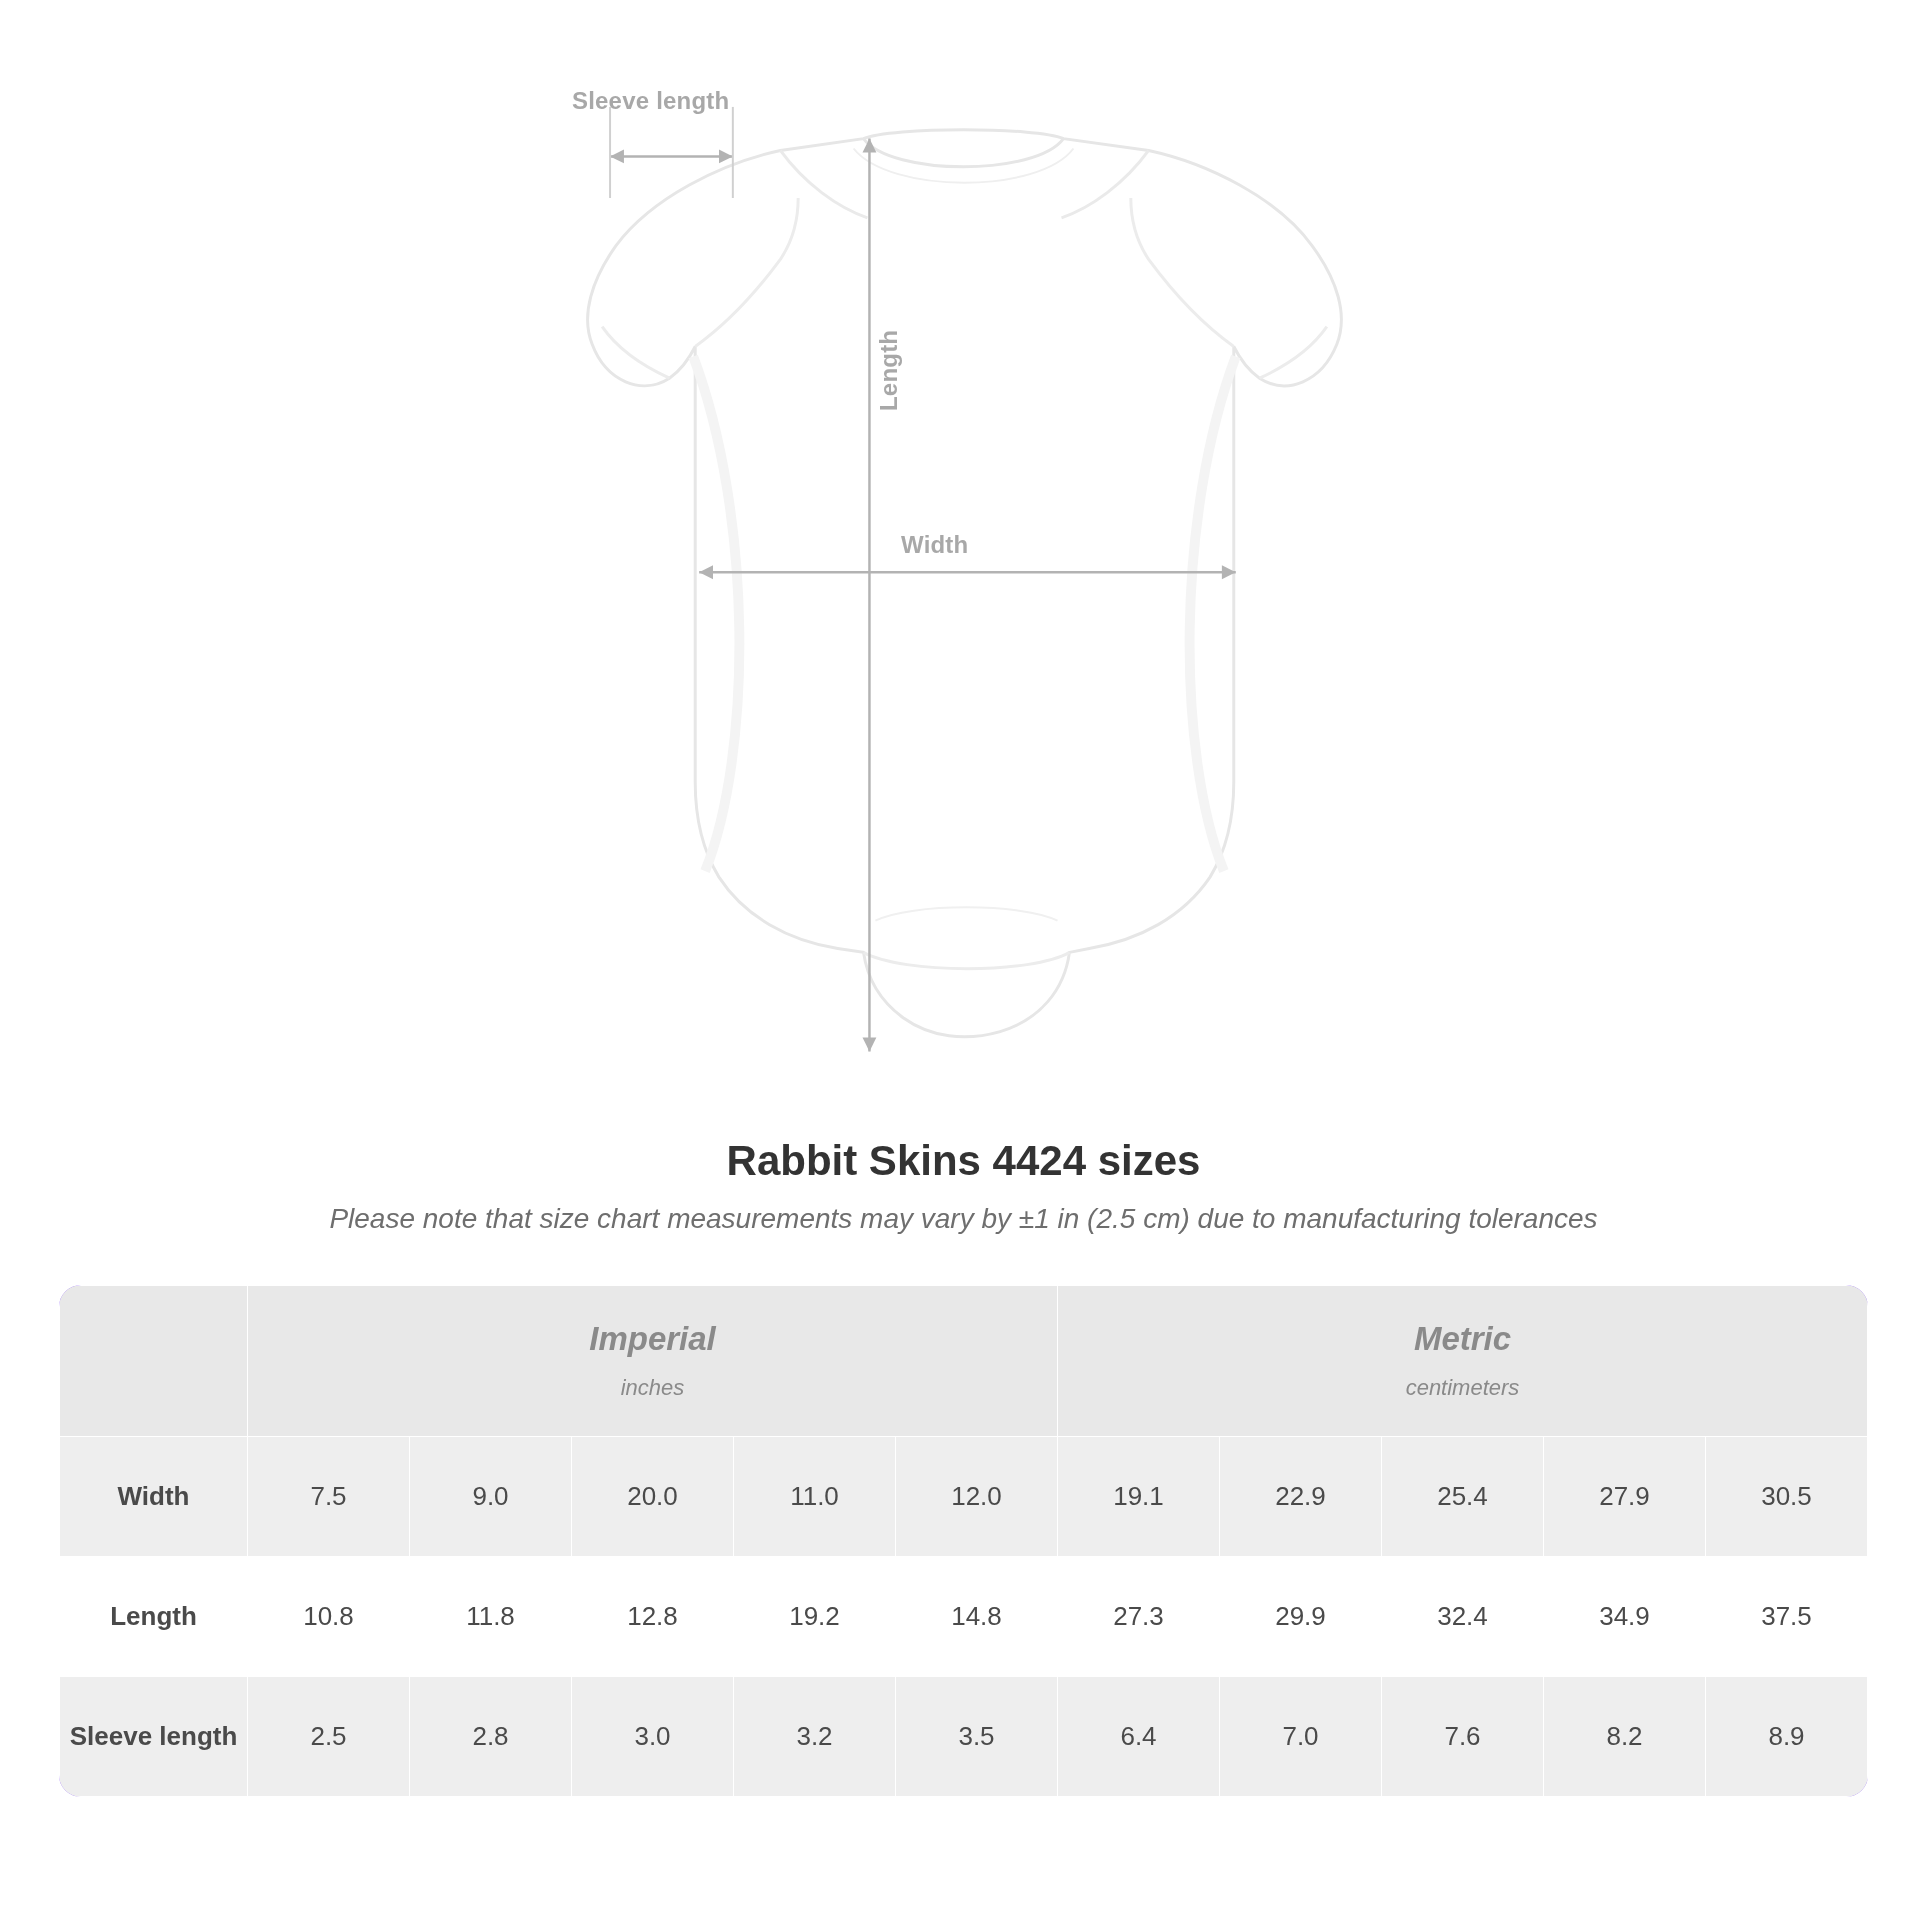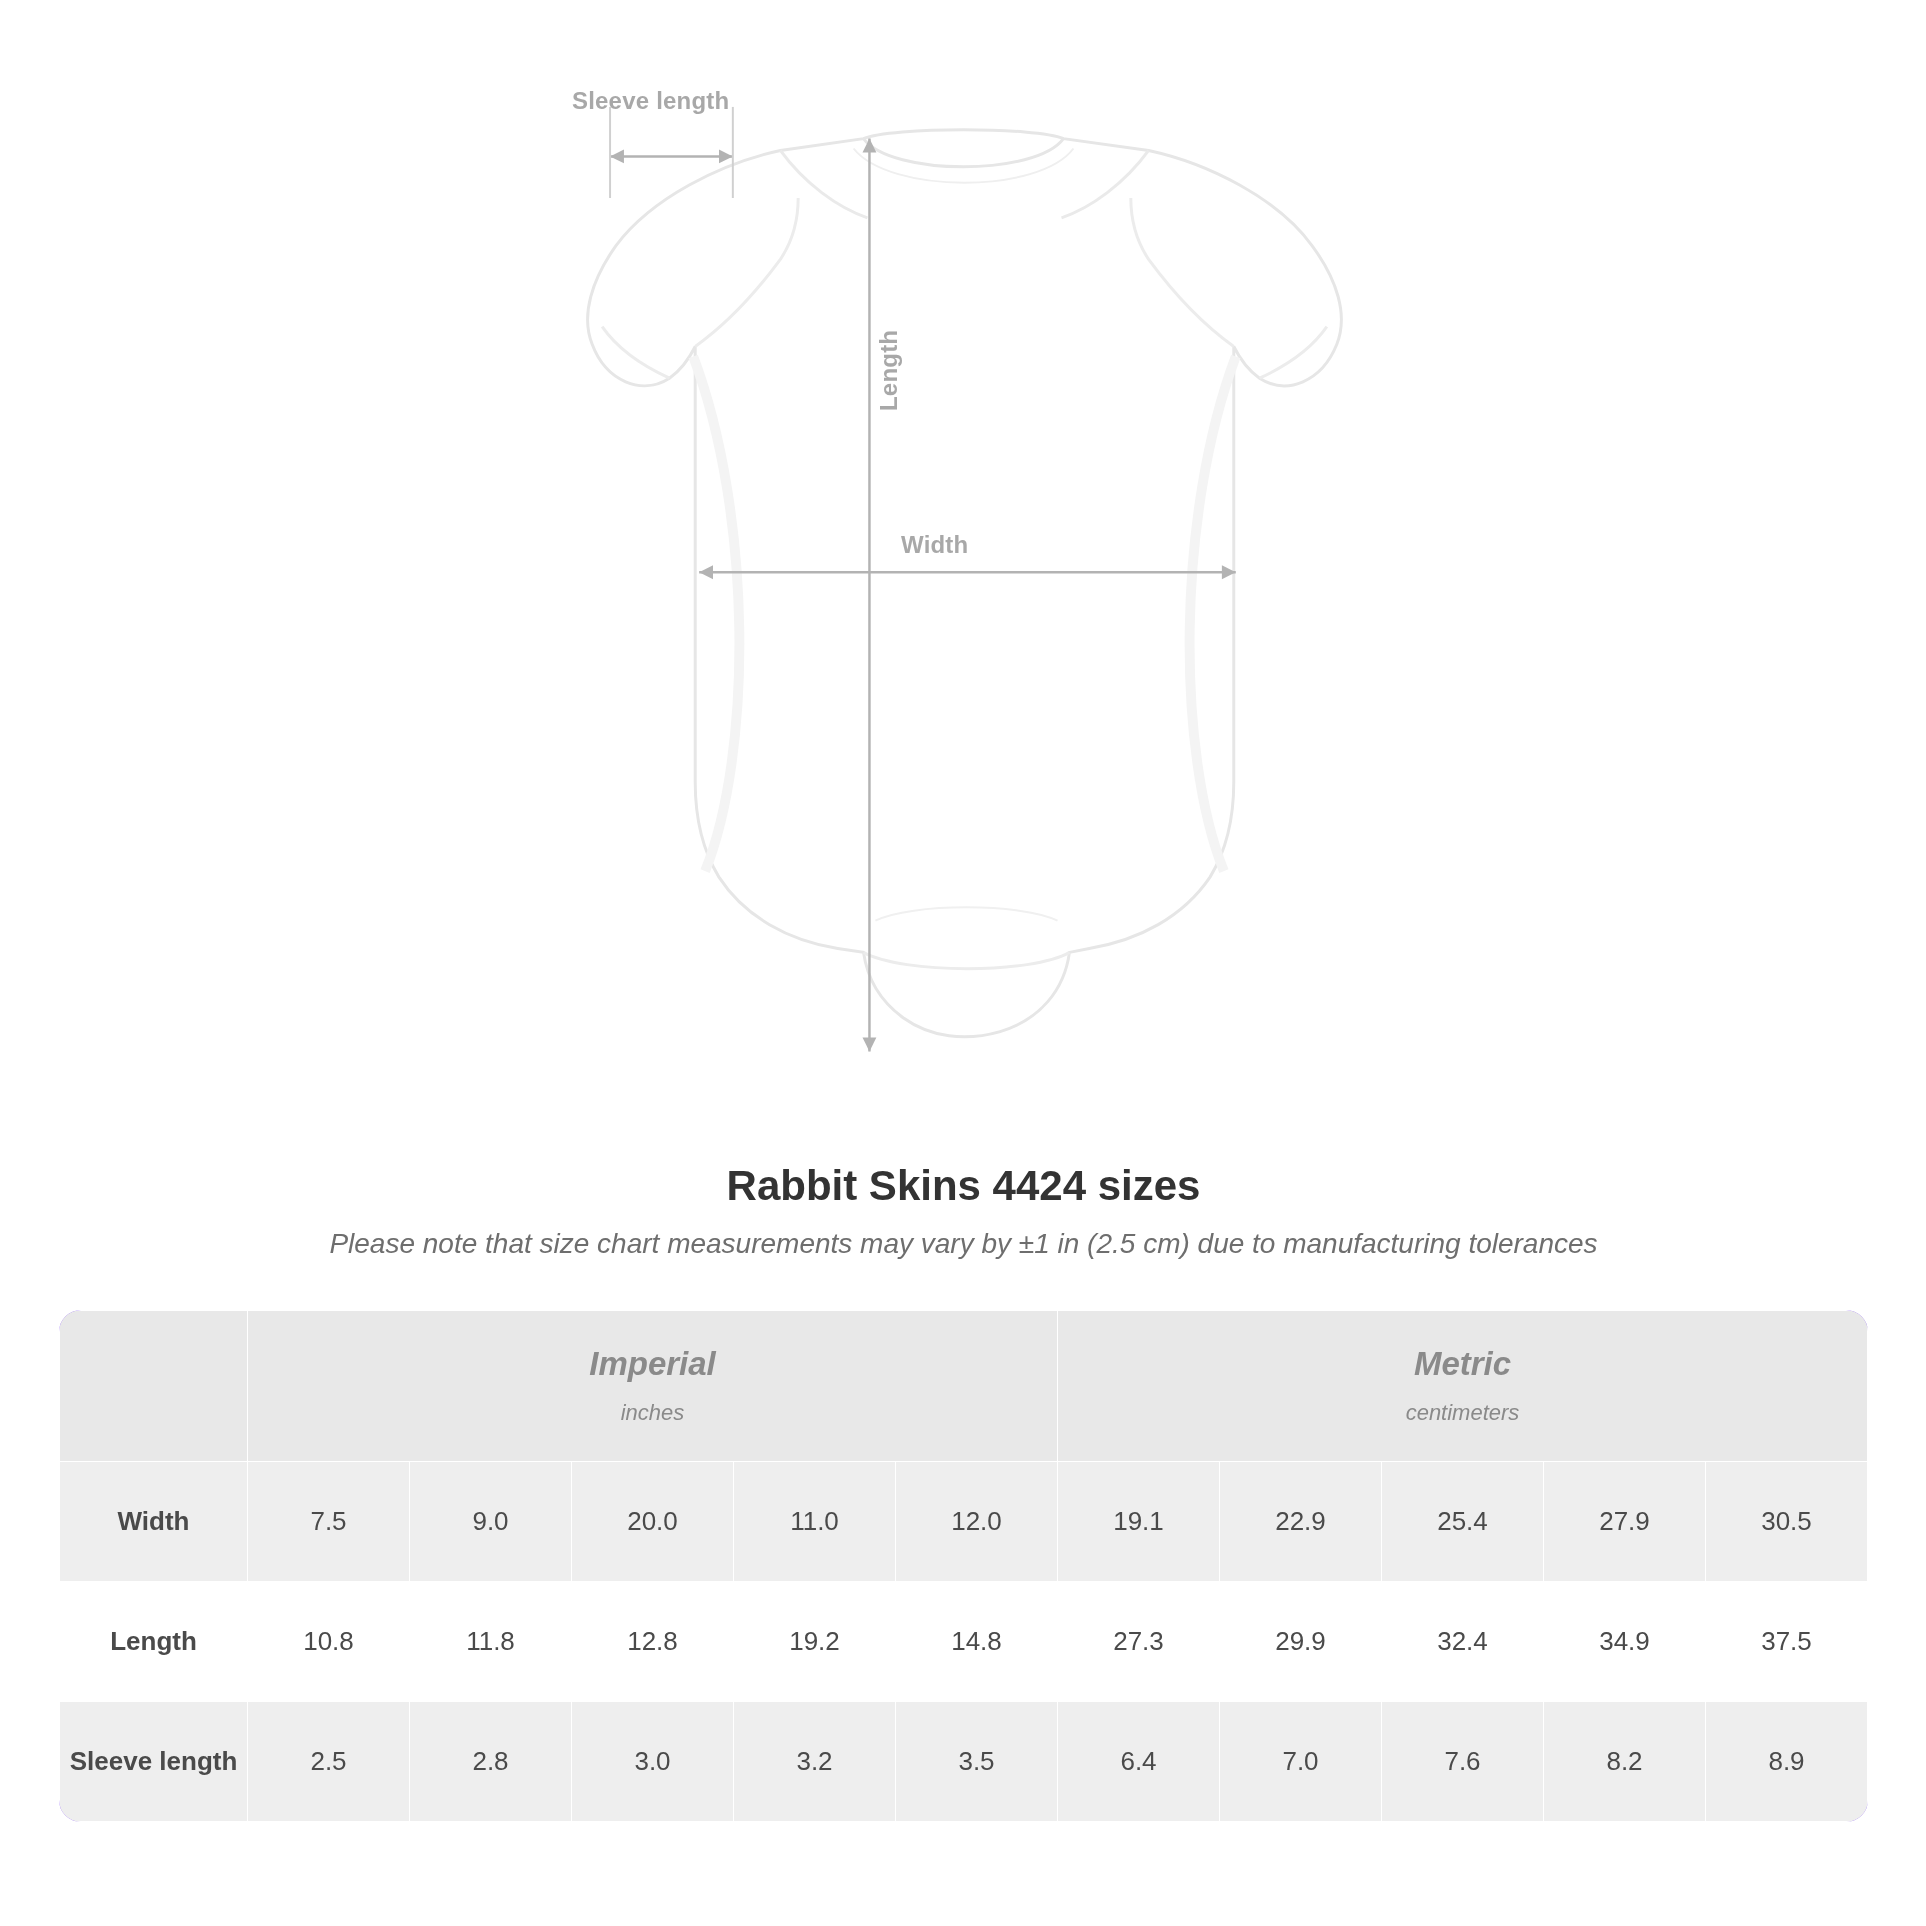--- a/index.html
+++ b/index.html
@@ -46,21 +46,21 @@
   }
   .lbl-width {
     left: 901px;
     top: 531px;
     font-size: 24px;
   }
 
   
   .headings {
     text-align: center;
-    margin-top: 73px;
+    margin-top: 48px;
   }
   .chart-title {
     font-size: 42px;
     font-weight: bold;
     color: #333333;
     margin: 0 0 18px 0;
   }
   .chart-note {
     font-size: 28px;
     font-style: italic;

